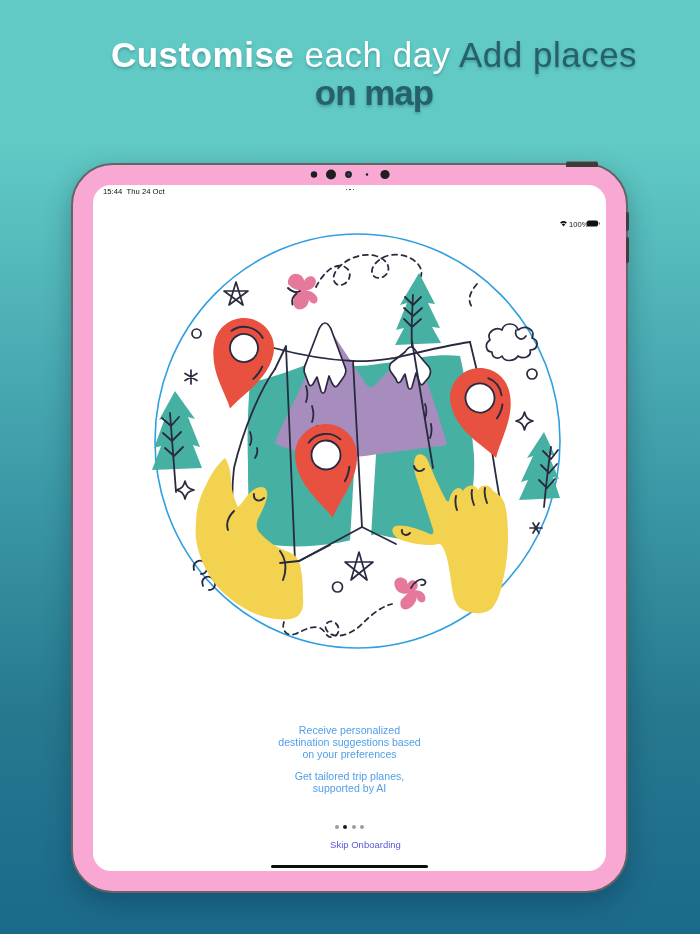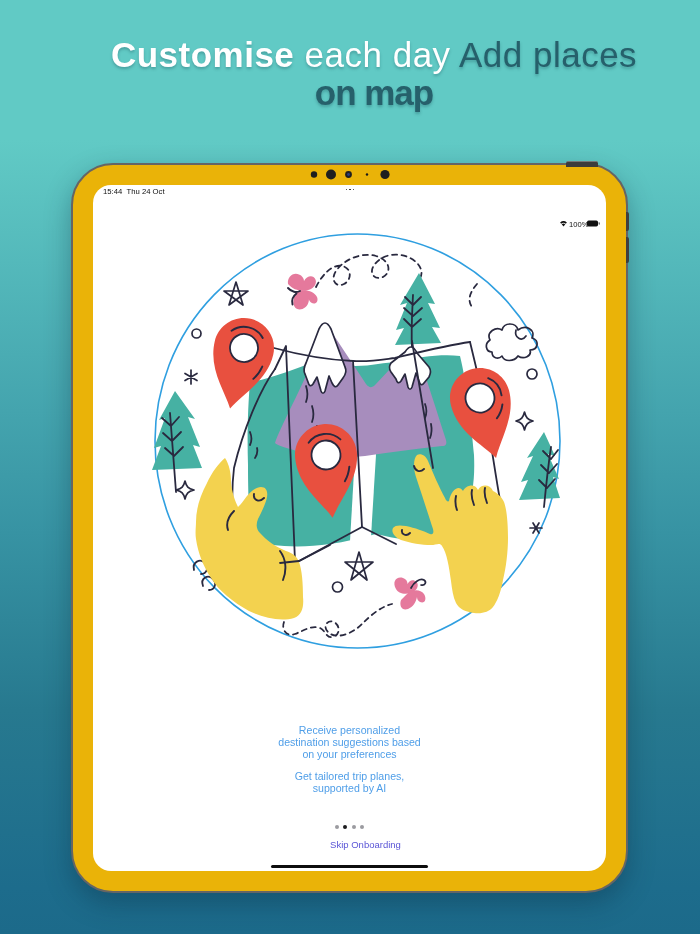--- a/index.html
+++ b/index.html
@@ -6,21 +6,21 @@
   body{width:700px;height:934px;overflow:hidden;position:relative;
        font-family:"Liberation Sans",sans-serif;
        background:linear-gradient(180deg,#61cac5 0%,#61cac5 15%,#4aacb3 38%,#3793a3 57%,#27798f 76%,#1d6c8c 95%,#1c6a8a 100%);}
   .heading{position:absolute;left:0;top:33px;width:700px;text-align:center;
            font-size:35px;line-height:43px;font-weight:400;color:#fff;letter-spacing:0.5px;
            text-shadow:0 2px 3px rgba(25,80,88,0.35);padding-left:24px;}
   .heading b{font-weight:700;}
   .dark{color:#26606b;}
   .l2{position:relative;top:-5px;letter-spacing:-1px;margin-top:36px;}
   .tablet{position:absolute;left:71px;top:163px;width:557px;height:730px;
-          box-sizing:border-box;background:#eab308;border:2px solid #656565;
+          box-sizing:border-box;background:#f9a8d4;border:2px solid #656565;
           border-radius:42px;box-shadow:0 10px 26px rgba(10,40,60,0.35);}
   .btn-top{position:absolute;left:493px;top:-4px;width:32px;height:5px;
            background:#3c3c3c;border-radius:2px 2px 0 0;border-top:1px solid #777;}
   .btn-vol1{position:absolute;right:-3px;top:47px;width:3px;height:19px;
             background:#3f3f3f;border-radius:0 2px 2px 0;}
   .btn-vol2{position:absolute;right:-3px;top:72px;width:3px;height:26px;
             background:#3f3f3f;border-radius:0 2px 2px 0;}
   .screen{position:absolute;left:20px;top:20px;width:513px;height:686px;
           background:#fff;border-radius:18px;overflow:hidden;}
   .sb-left{position:absolute;left:10px;top:1.5px;font-size:7.7px;color:#111;font-weight:500;}

